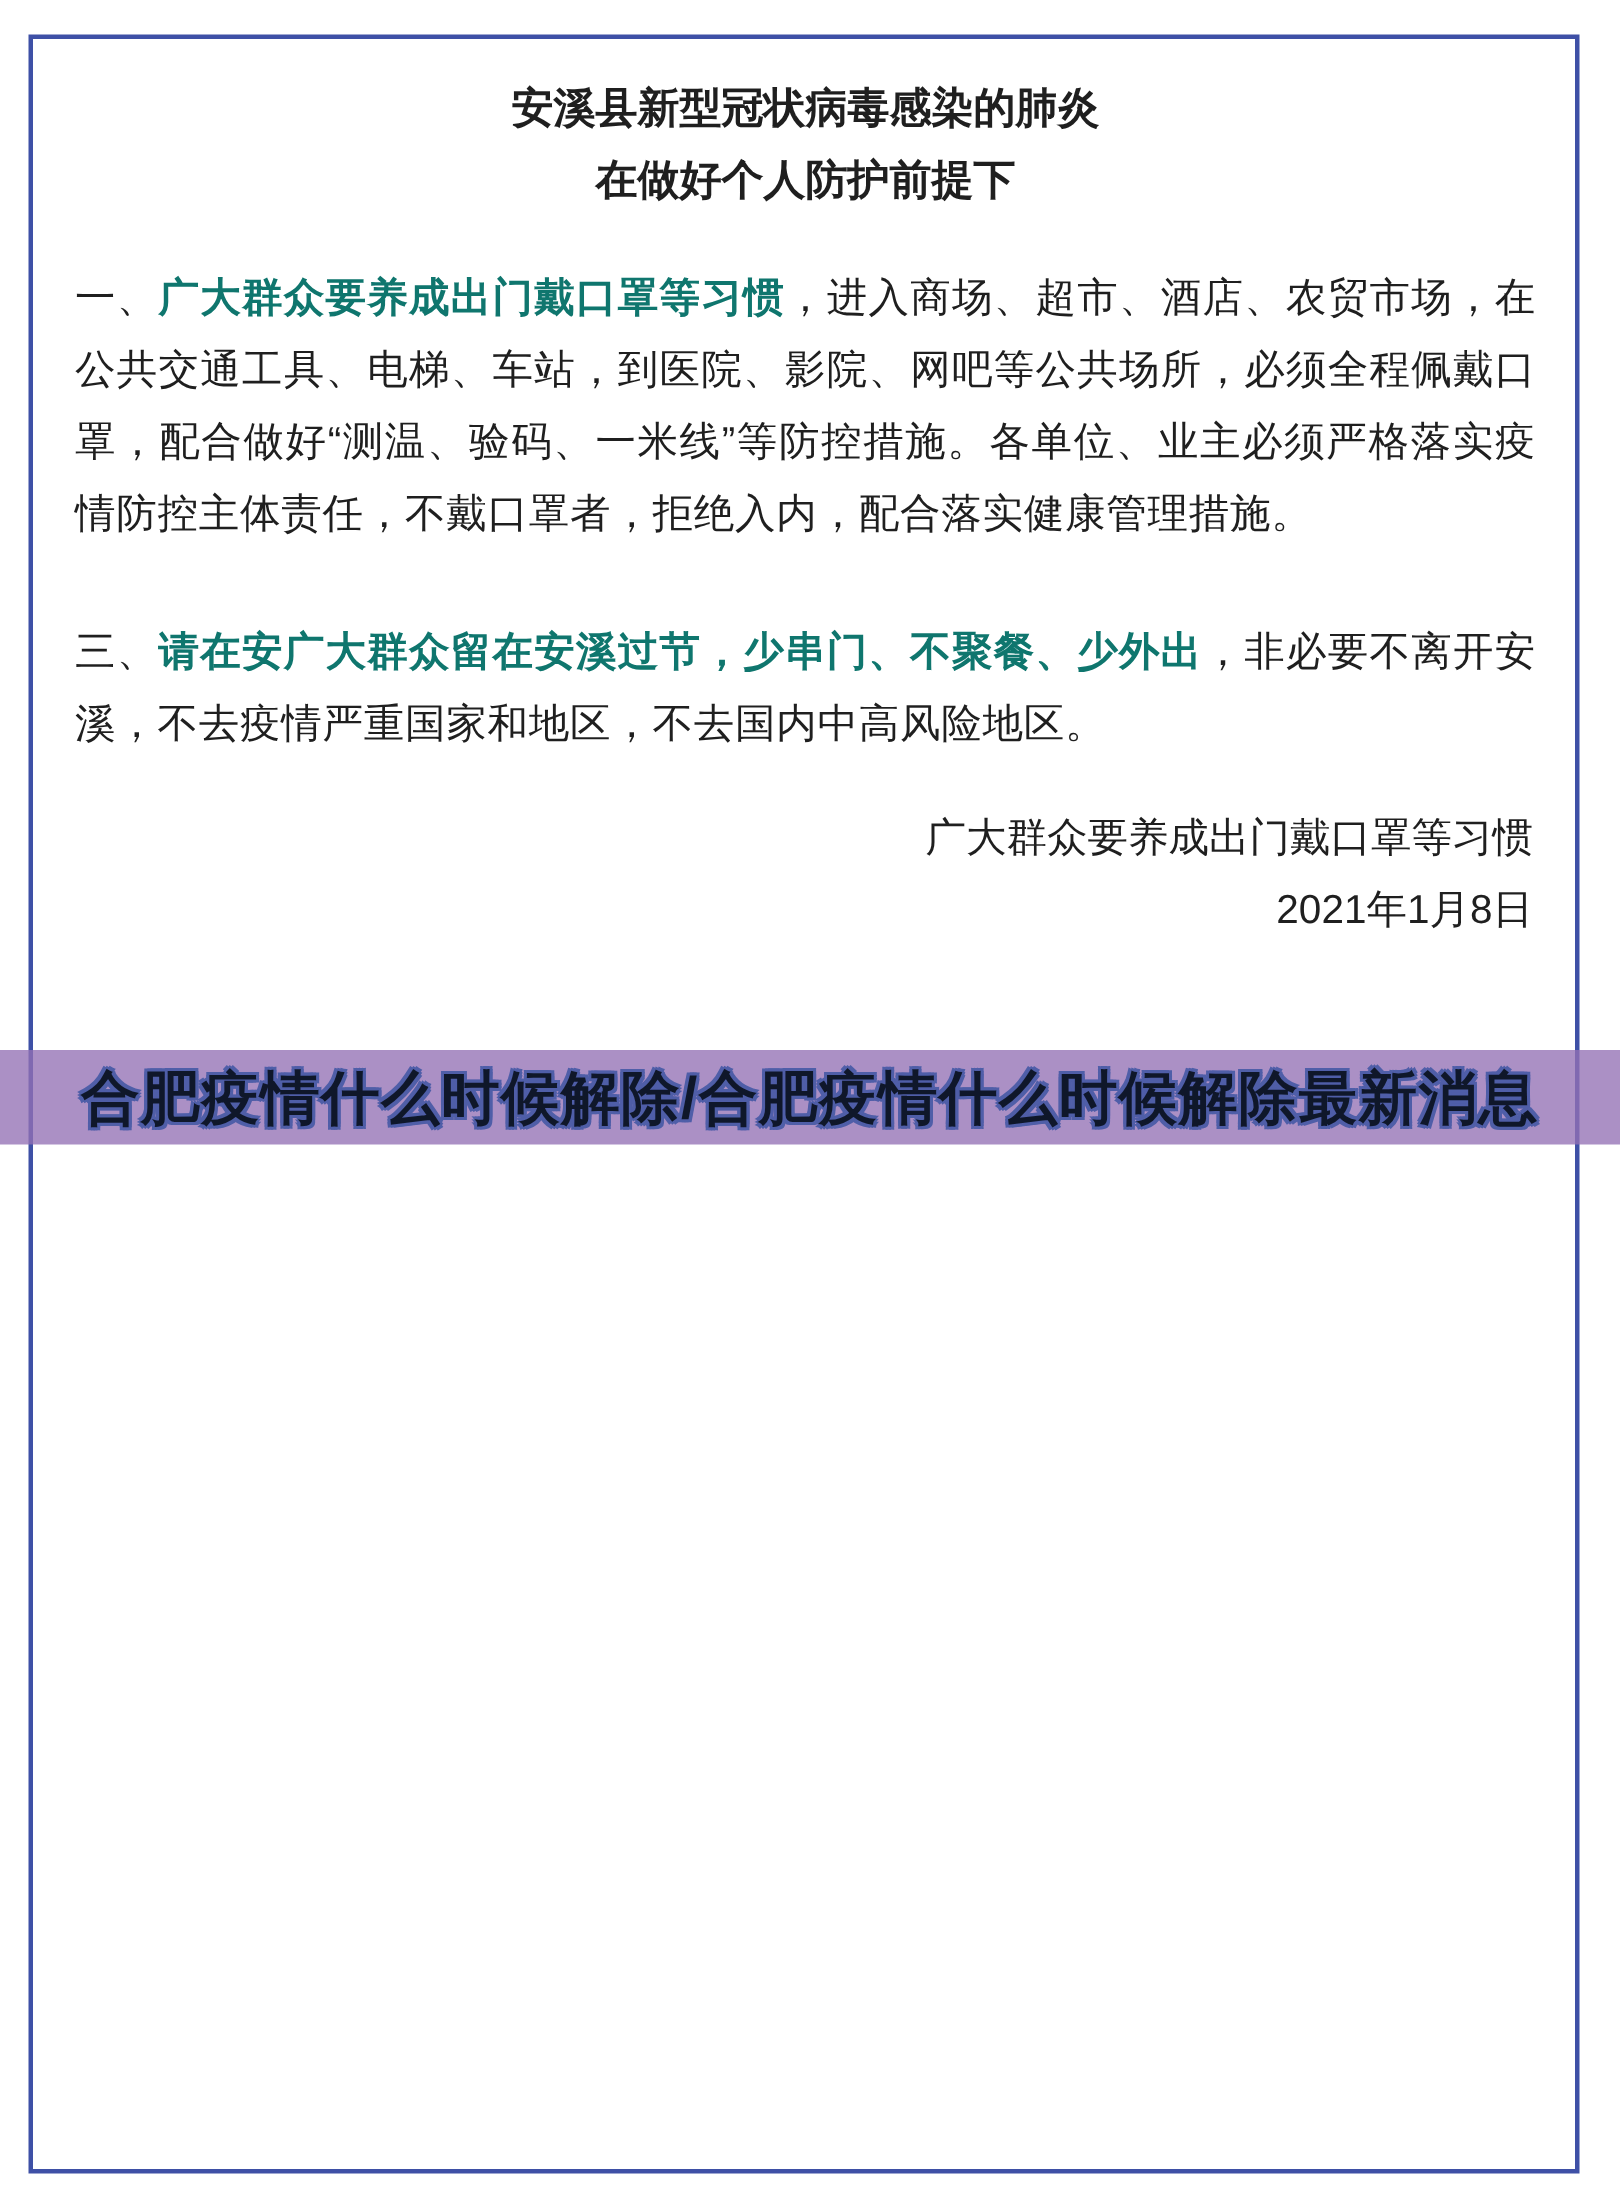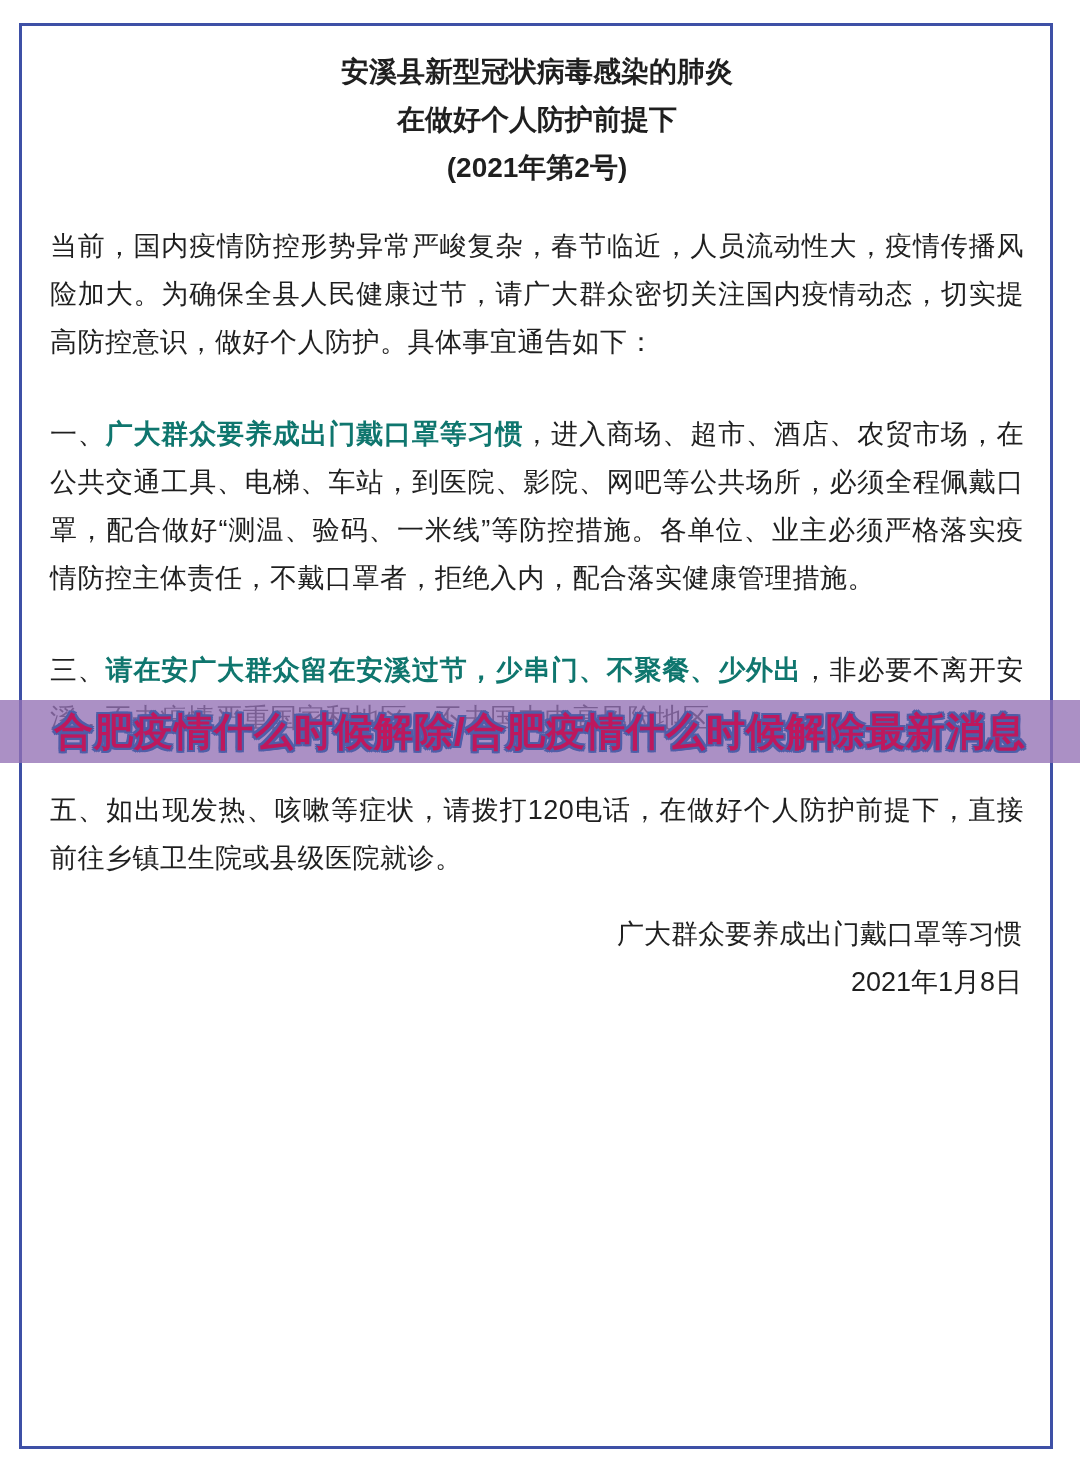--- a/index.html
+++ b/index.html
@@ -65,21 +65,21 @@
     height: 63px;
     background: rgba(148, 113, 181, 0.78);
     z-index: 5;
     display: flex;
     align-items: center;
     justify-content: center;
   }
   .banner-text {
     font-size: 39px;
     font-weight: 700;
-    color: #be185d;
+    color: #0f172a;
     letter-spacing: 1px;
     white-space: nowrap;
     text-shadow:
       2px 2px 0 #4f5ea8,
       -2px 2px 0 #4f5ea8,
       2px -2px 0 #4f5ea8,
       -2px -2px 0 #4f5ea8,
       2px 0 0 #4f5ea8,
       -2px 0 0 #4f5ea8,
       0 2px 0 #4f5ea8,
@@ -88,27 +88,24 @@
 </style>
 </head>
 <body>
 
 <div class="page">
   <div class="frame">
     <div class="content">
       <div class="title">
         <div>安溪县新型冠状病毒感染的肺炎</div>
         <div>在做好个人防护前提下</div>
-        <div>(2021年第2号)</div>
       </div>
       <div class="paras">
-          <p class="para"><span>当前，国内疫情防控形势异常严峻复杂，春节临近，人员流动性大，疫情传播风险加大。为确保全县人民健康过节，请广大群众密切关注国内疫情动态，切实提高防控意识，做好个人防护。具体事宜通告如下：</span></p>
           <p class="para"><span>一、</span><span class="em">广大群众要养成出门戴口罩等习惯</span><span>，进入商场、超市、酒店、农贸市场，在公共交通工具、电梯、车站，到医院、影院、网吧等公共场所，必须全程佩戴口罩，配合做好“测温、验码、一米线”等防控措施。各单位、业主必须严格落实疫情防控主体责任，不戴口罩者，拒绝入内，配合落实健康管理措施。</span></p>
           <p class="para"><span>三、</span><span class="em">请在安广大群众留在安溪过节，少串门、不聚餐、少外出</span><span>，非必要不离开安溪，不去疫情严重国家和地区，不去国内中高风险地区。</span></p>
-          <p class="para"><span>五、如出现发热、咳嗽等症状，请拨打120电话，在做好个人防护前提下，直接前往乡镇卫生院或县级医院就诊。</span></p>
         </div>
       <div class="sig-block">
         <div>广大群众要养成出门戴口罩等习惯</div>
         <div>2021年1月8日</div>
       </div>
     </div>
   </div>
   <div class="banner">
     <span class="banner-text">合肥疫情什么时候解除/合肥疫情什么时候解除最新消息</span>
   </div>

